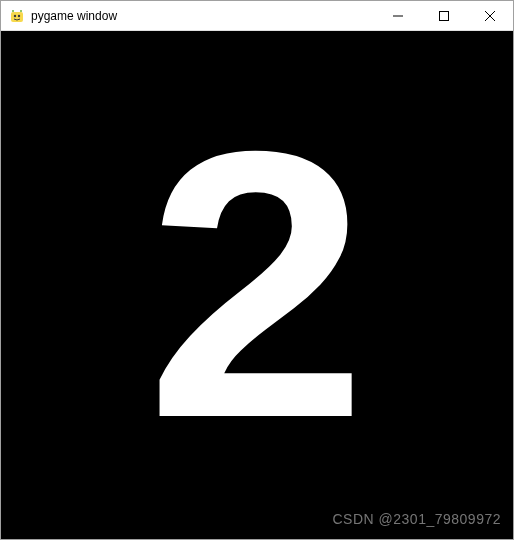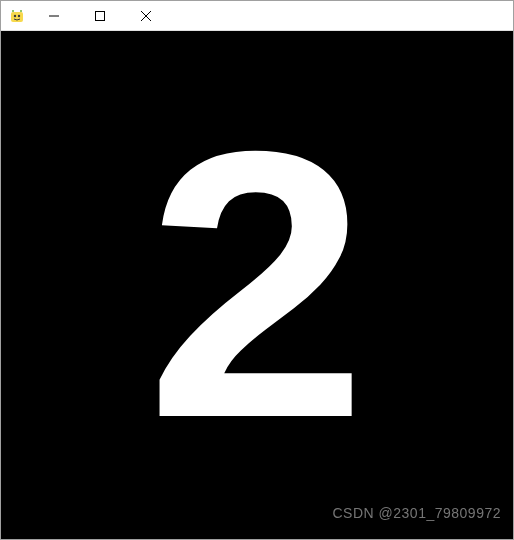--- a/index.html
+++ b/index.html
@@ -76,21 +76,21 @@
       color: #ffffff;
       font-family: Arial, sans-serif;
       line-height: 1;
       image-rendering: pixelated;
       filter: blur(0.5px);
       transform: scaleX(1.05);
       user-select: none;
     }
     .watermark {
       position: absolute;
-      bottom: 18px;
+      bottom: 12px;
       right: 12px;
       font-size: 14px;
       color: #8a8a8a;
       font-family: Arial, sans-serif;
       letter-spacing: 0.5px;
       opacity: 0.85;
     }
   </style>
 </head>
 <body>
@@ -99,20 +99,21 @@
   <div class="titlebar">
     <div class="titlebar-icon">
       <svg viewBox="0 0 16 16">
         <rect x="2" y="4" width="12" height="10" rx="2" fill="#f7d94c"></rect>
         <circle cx="6" cy="8" r="1.2" fill="#3a3a3a"></circle>
         <circle cx="10" cy="8" r="1.2" fill="#3a3a3a"></circle>
         <path d="M5 11 Q8 13 11 11" stroke="#3a3a3a" stroke-width="1" fill="none"></path>
         <path d="M4 4 L4 2 M12 4 L12 2" stroke="#6db33f" stroke-width="1.5"></path>
       </svg>
     </div>
+    <div class="titlebar-title">pygame window</div>
     <div class="titlebar-controls">
       <button class="titlebar-btn">
         <svg viewBox="0 0 10 10">
           <line x1="0" y1="5" x2="10" y2="5" stroke="#000" stroke-width="1"></line>
         </svg>
       </button>
       <button class="titlebar-btn">
         <svg viewBox="0 0 10 10">
           <rect x="0.5" y="0.5" width="9" height="9" fill="none" stroke="#000" stroke-width="1"></rect>
         </svg>

